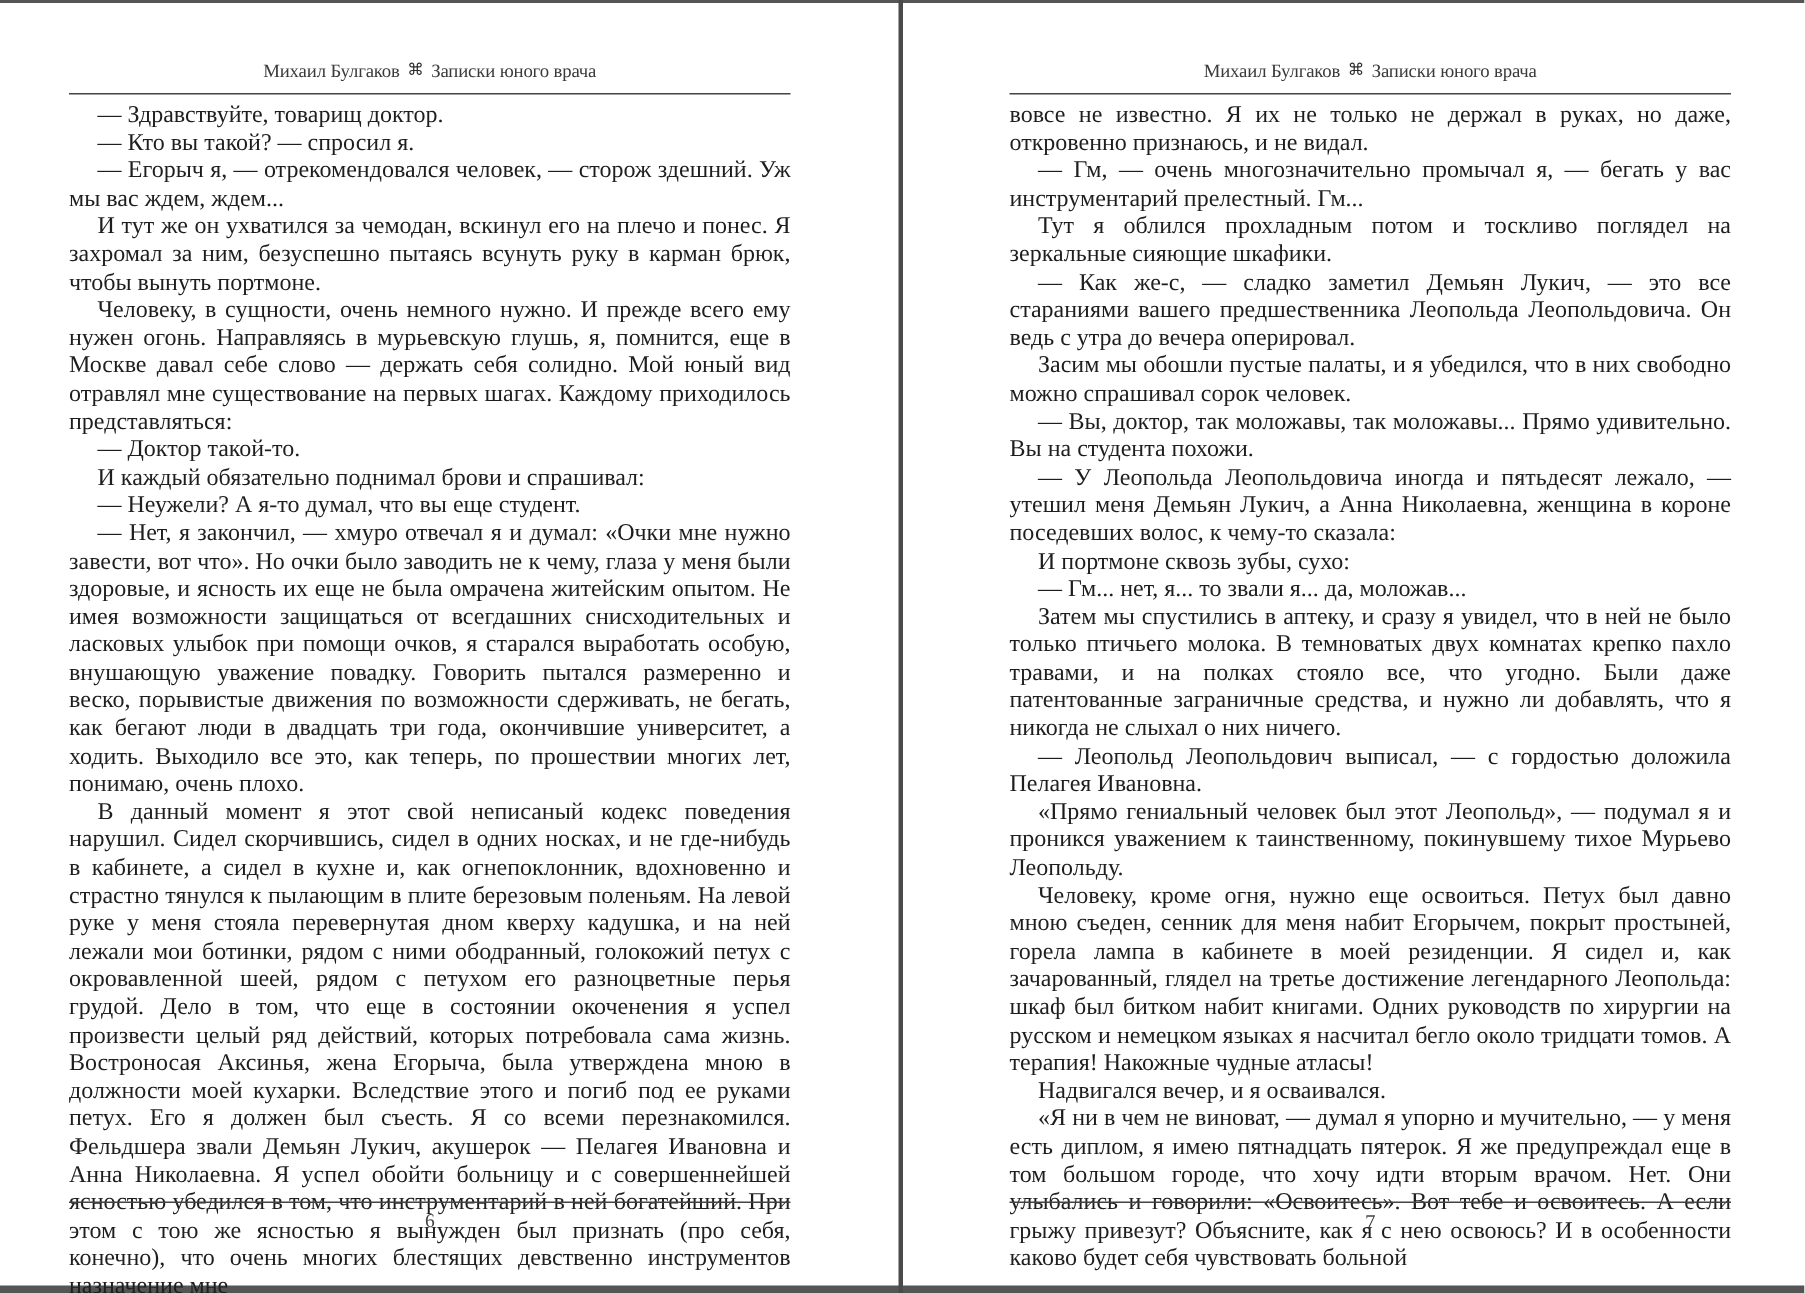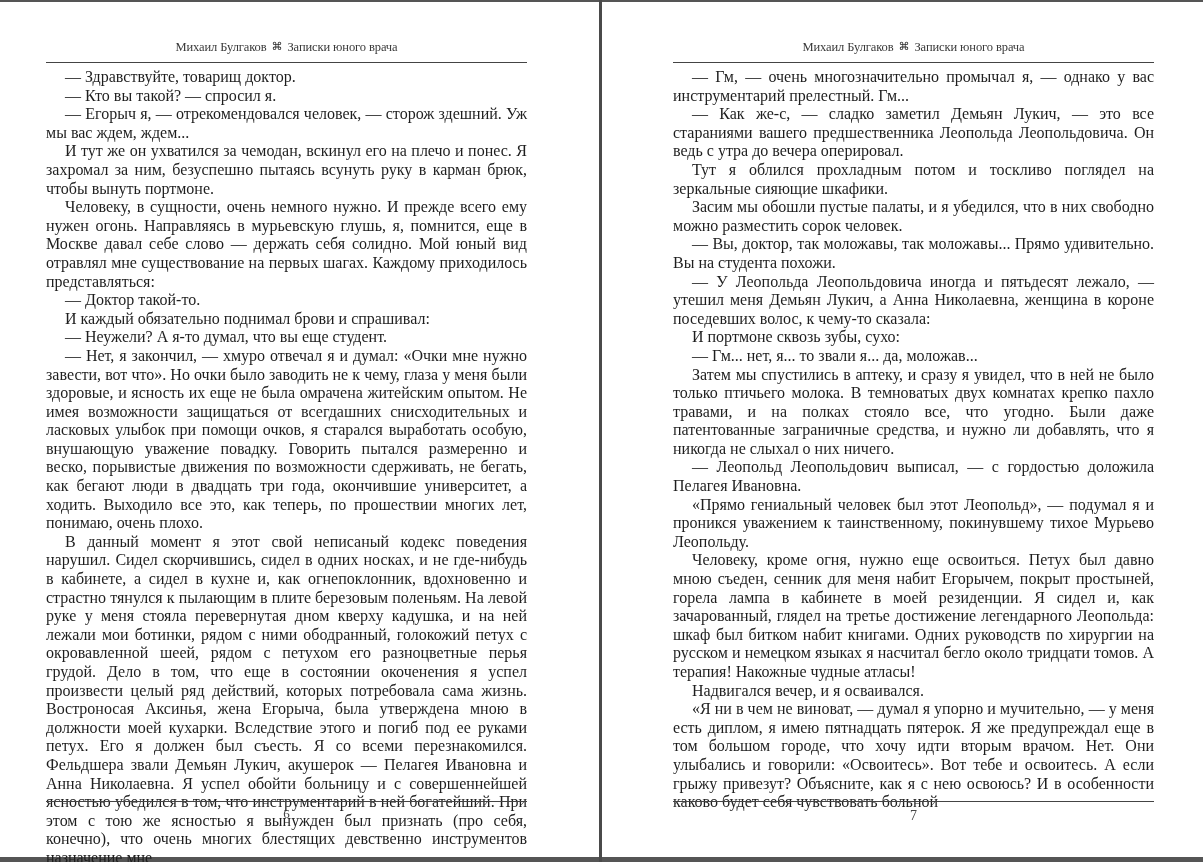--- a/index.html
+++ b/index.html
@@ -91,24 +91,25 @@
   <div class="foot-rule"></div>
   <div class="folio">6</div>
 </div>
 
 <div class="page right">
   <div class="running-head">
     <span>Михаил Булгаков</span><span class="orn">⌘</span><span>Записки юного врача</span>
   </div>
   <div class="head-rule"></div>
   <div class="body-text" id="right-body">
-      <p>— Гм, — очень многозначительно промычал я, — однако у вас инстру­ментарий прелестный. Гм...</p>
+      <p class="noindent">вовсе не известно. Я их не только не держал в руках, но даже, откровенно признаюсь, и не видал.</p>
+      <p>— Гм, — очень многозначительно промычал я, — бегать у вас инстру­ментарий прелестный. Гм...</p>
+      <p>Тут я облился прохладным потом и тоскливо поглядел на зеркальные сияющие шкафики.</p>
       <p>— Как же-с, — сладко заметил Демьян Лукич, — это все стараниями вашего предшественника Леопольда Леопольдовича. Он ведь с утра до ве­чера оперировал.</p>
-      <p>Тут я облился прохладным потом и тоскливо поглядел на зеркальные сияющие шкафики.</p>
-      <p>Засим мы обошли пустые палаты, и я убедился, что в них свободно можно разместить сорок человек.</p>
+      <p>Засим мы обошли пустые палаты, и я убедился, что в них свободно можно спрашивал сорок человек.</p>
       <p>— Вы, доктор, так моложавы, так моложавы... Прямо удивительно. Вы на студента похожи.</p>
       <p>— У Леопольда Леопольдовича иногда и пятьдесят лежало, — утешил меня Демьян Лукич, а Анна Николаевна, женщина в короне поседевших волос, к чему-то сказала:</p>
       <p>И портмоне сквозь зубы, сухо:</p>
       <p>— Гм... нет, я... то звали я... да, моложав...</p>
       <p>Затем мы спустились в аптеку, и сразу я увидел, что в ней не было толь­ко птичьего молока. В темноватых двух комнатах крепко пахло травами, и на полках стояло все, что угодно. Были даже патентованные заграничные средства, и нужно ли добавлять, что я никогда не слыхал о них ничего.</p>
       <p>— Леопольд Леопольдович выписал, — с гордостью доложила Пелагея Ивановна.</p>
       <p>«Прямо гениальный человек был этот Леопольд», — подумал я и проник­ся уважением к таинственному, покинувшему тихое Мурьево Леопольду.</p>
       <p>Человеку, кроме огня, нужно еще освоиться. Петух был давно мною съеден, сенник для меня набит Егорычем, покрыт простыней, горела лампа в кабинете в моей резиденции. Я сидел и, как зачарованный, глядел на третье достижение легендарного Леопольда: шкаф был битком набит книгами. Одних руководств по хирургии на русском и немецком языках я насчитал бегло около тридцати томов. А терапия! Накожные чудные атласы!</p>
       <p>Надвигался вечер, и я осваивался.</p>
       <p>«Я ни в чем не виноват, — думал я упорно и мучительно, — у меня есть диплом, я имею пятнадцать пятерок. Я же предупреждал еще в том боль­шом городе, что хочу идти вторым врачом. Нет. Они улыбались и говорили: «Освоитесь». Вот тебе и освоитесь. А если грыжу привезут? Объясните, как я с нею освоюсь? И в особенности каково будет себя чувствовать больной</p>

